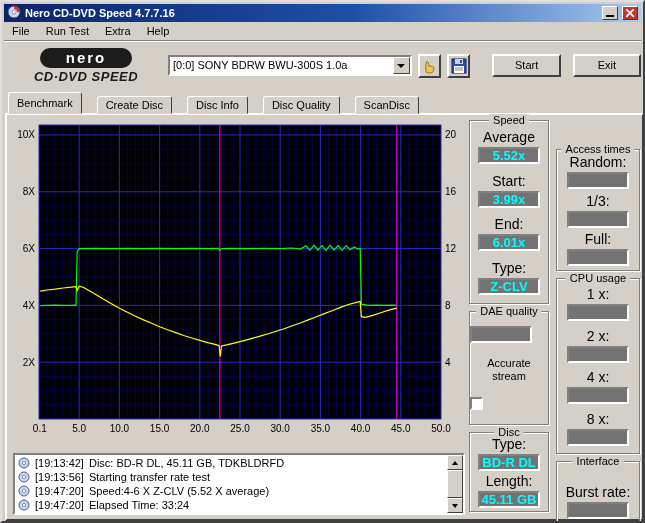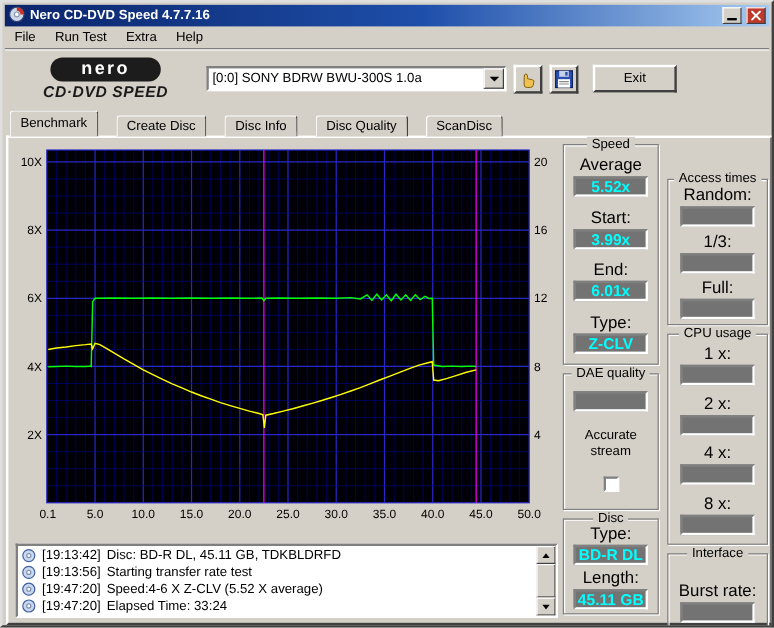--- a/index.html
+++ b/index.html
@@ -63,21 +63,21 @@
   }
   
   .chart-wrap { position: absolute; left: 2px; top: 6px; width: 458px; height: 318px; }
   .chart-wrap svg { font-family: "Liberation Sans", sans-serif; }
   
   .col { position: absolute; top: 5px; display: flex; flex-direction: column; }
   .col1 { left: 462px; width: 80px; }
   .col2 { left: 549px; width: 84px; margin-top: 29px; }
   .group {
     position: relative; border: 1px solid #808080; box-shadow: inset 1px 1px 0 #ffffff, 1px 1px 0 #ffffff;
-    display: flex; flex-direction: column; justify-content: space-evenly; align-items: center;
+    display: flex; flex-direction: column; justify-content: space-evenly; 
   }
   .legend {
     position: absolute; top: -7px; left: 50%; transform: translateX(-50%);
     background: #d4d0c8; padding: 0 4px; white-space: nowrap; font-size: 11px;
   }
   .pair { display: flex; flex-direction: column; align-items: center; gap: 2px; }
   .flabel { font-size: 14px; }
   .lcd {
     width: 62px; height: 17px; background: #737373; color: #00ffff; font-weight: bold;
     border: 2px solid; border-color: #808080 #ffffff #ffffff #808080;
@@ -159,20 +159,21 @@
     <div class="sbtn">
       <svg width="16" height="16" viewBox="0 0 16 16">
         <rect x="1" y="1" width="14" height="14" fill="#2a4fb0" stroke="#10205a"></rect>
         <rect x="4" y="1" width="8" height="5" fill="#c8d0e8"></rect>
         <rect x="9" y="2" width="2" height="3" fill="#2a4fb0"></rect>
         <rect x="3" y="8" width="10" height="7" fill="#ffffff"></rect>
         <line x1="4" y1="10" x2="12" y2="10" stroke="#888888"></line>
         <line x1="4" y1="12" x2="12" y2="12" stroke="#888888"></line>
       </svg>
     </div>
+    <div class="pbtn start">Start</div>
     <div class="pbtn exit">Exit</div>
   </div>
 
   <div class="tabs">
     <div class="tab active">Benchmark</div>
     <div class="tab">Create Disc</div>
     <div class="tab">Disc Info</div>
     <div class="tab">Disc Quality</div>
     <div class="tab">ScanDisc</div>
   </div>

